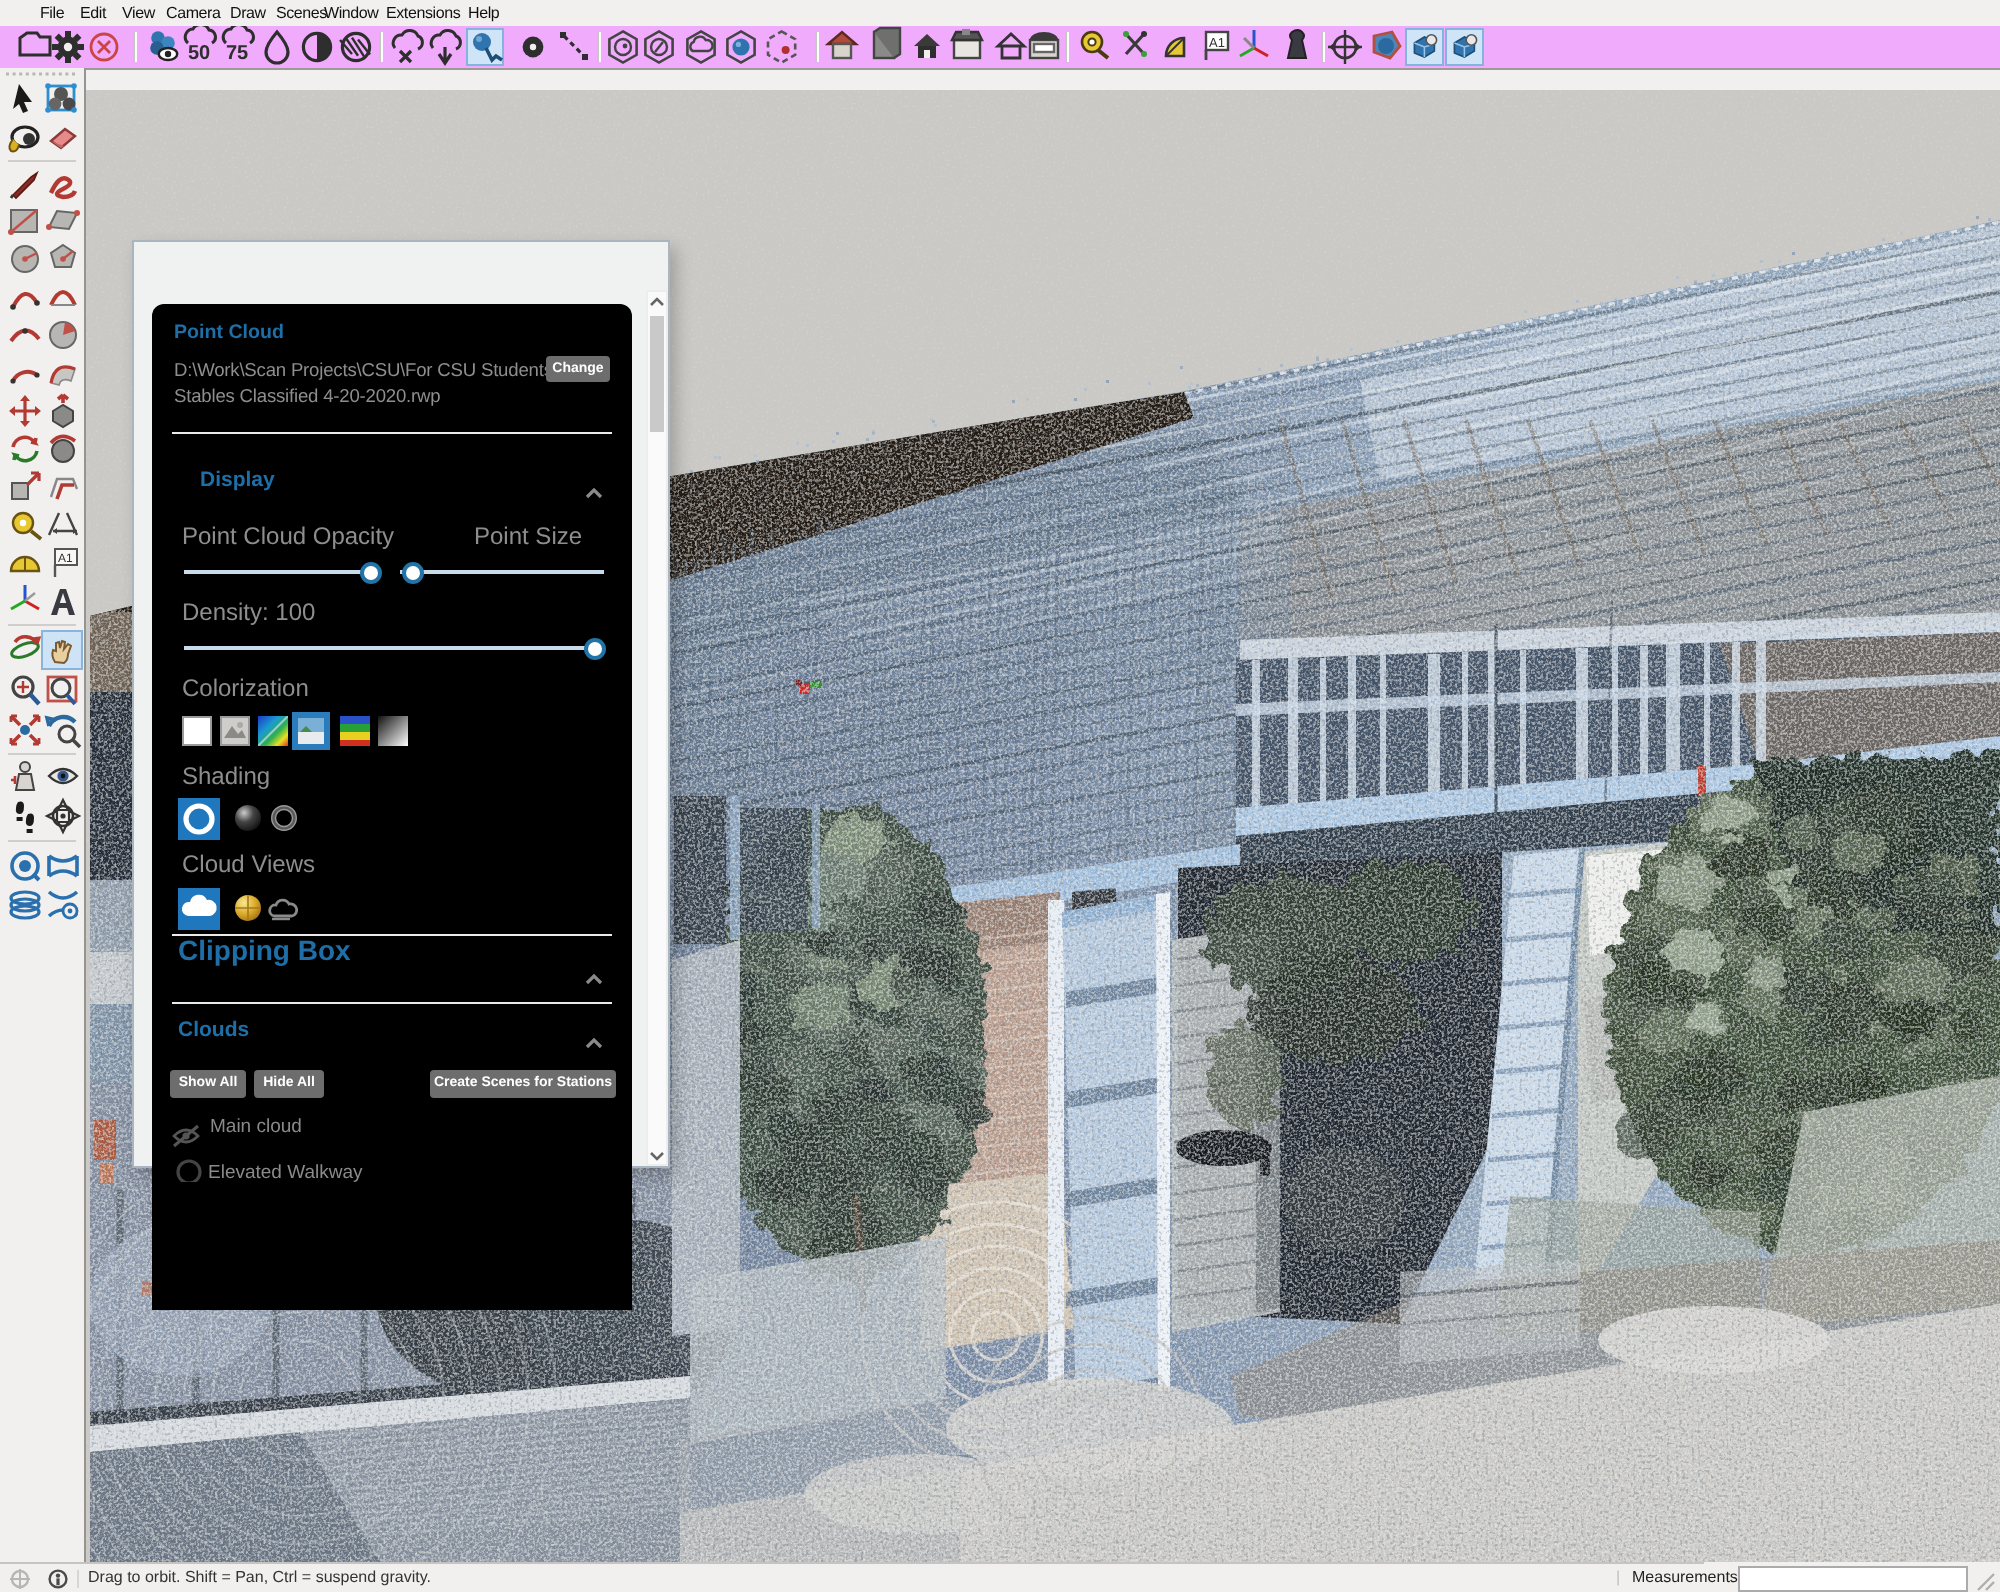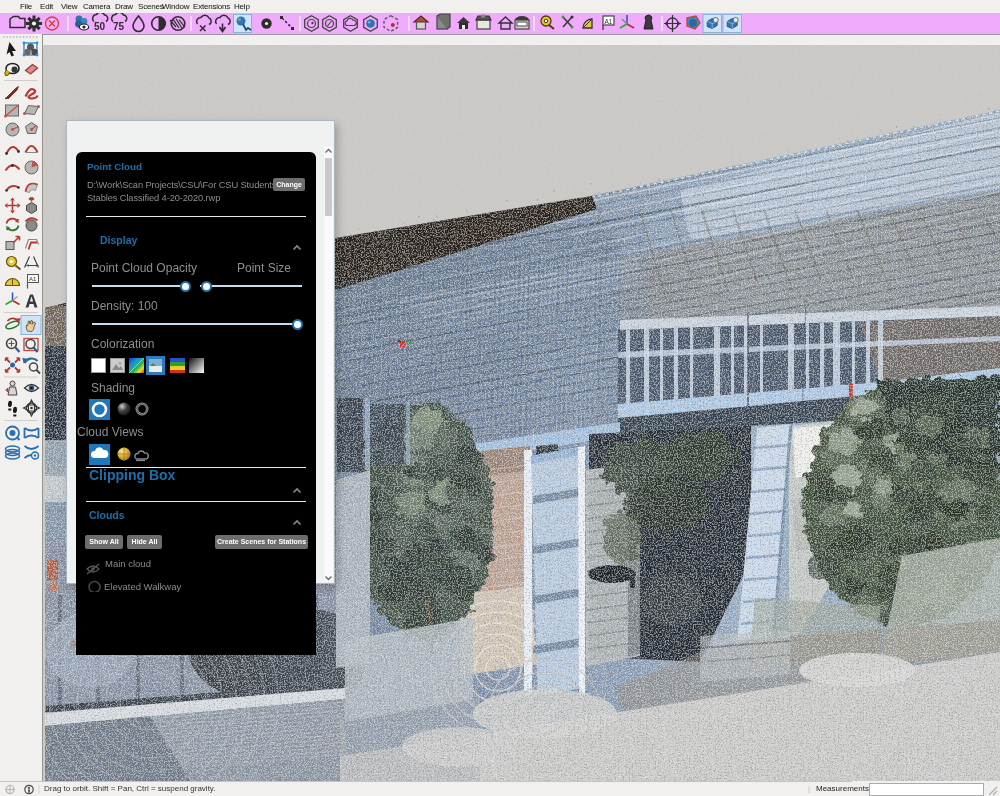--- a/index.html
+++ b/index.html
@@ -1136,21 +1136,21 @@
               <stop offset="0.4" stop-color="#444"></stop>
               <stop offset="1" stop-color="#000"></stop>
             </radialGradient>
           </defs>
       <circle cx="7" cy="7" r="6.5" fill="url(#sg1)"></circle>
         </svg></span>
 <span style="position:absolute;left:59px;top:250px;"><svg width="15" height="15">
       <circle cx="7" cy="7" r="5.2" fill="none" stroke="#9a9a9a" stroke-width="2.6"></circle>
       <circle cx="7" cy="7" r="5.2" fill="none" stroke="#5a5a5a" stroke-width="1.2"></circle>
         </svg></span>
-<div class="lbl" style="position:absolute;left:1px;top:273px;">Cloud Views</div>
+<div class="lbl" style="position:absolute;left:15px;top:273px;">Cloud Views</div>
 <span style="position:absolute;left:13px;top:292px;width:21px;height:21px;background:#1f78be;">
       <svg width="21" height="21">
           <path d="M5 14 a3.5 3.5 0 0 1 1 -7 a4.5 4.5 0 0 1 8.5 -1 a3.5 3.5 0 0 1 1.5 8 z" fill="#fff"></path>
         </svg></span>
 <span style="position:absolute;left:41px;top:295px;"><svg width="15" height="15">
           <defs>
             <radialGradient id="gd1" cx="0.35" cy="0.3" r="0.9">
       <stop offset="0" stop-color="#f8e890"></stop>
               <stop offset="0.5" stop-color="#d8a828"></stop>
               <stop offset="1" stop-color="#8a5a10"></stop>

